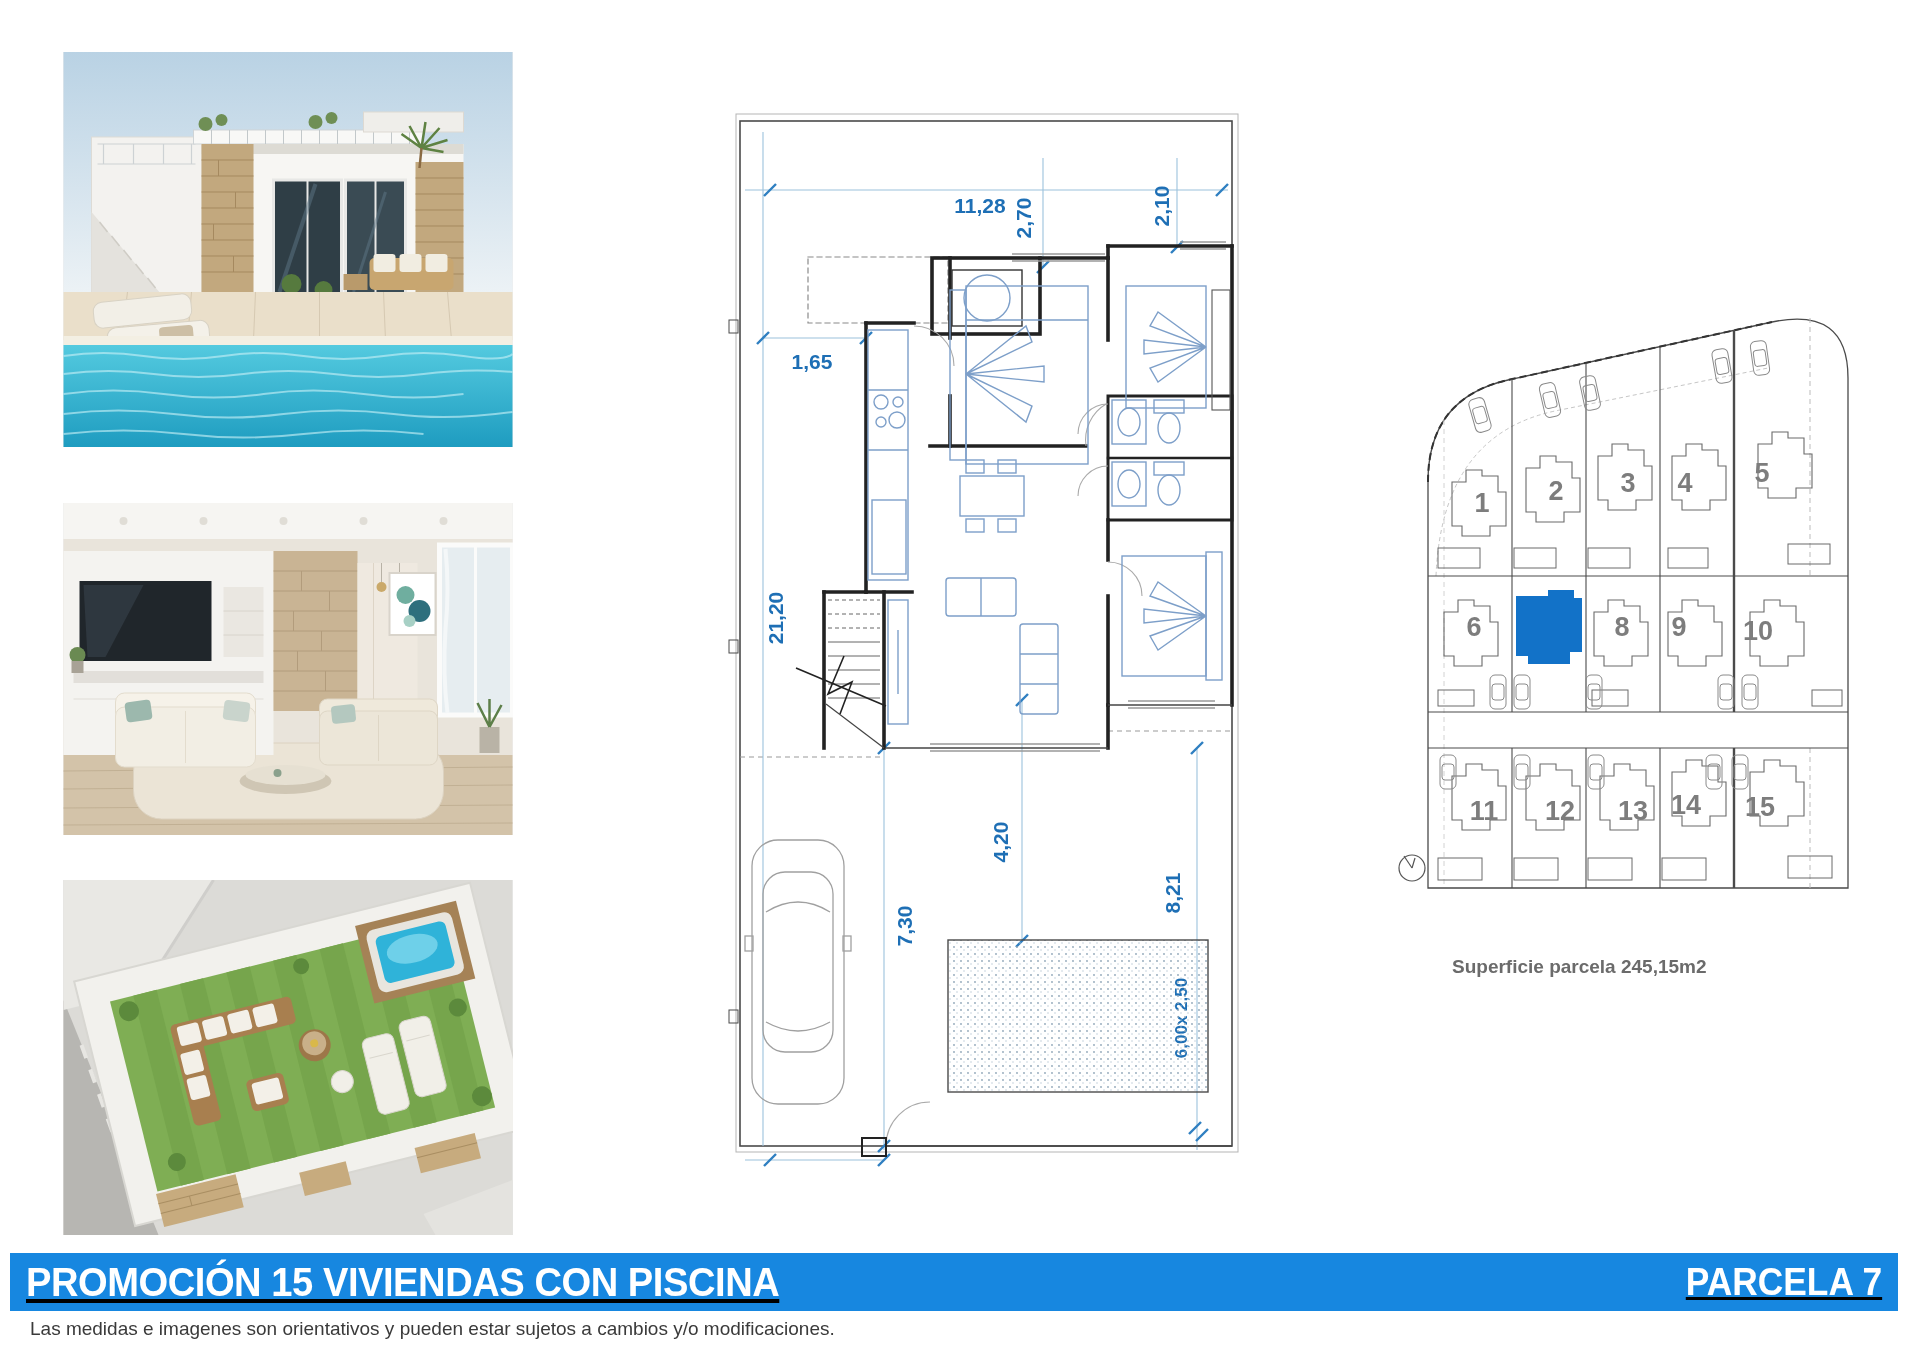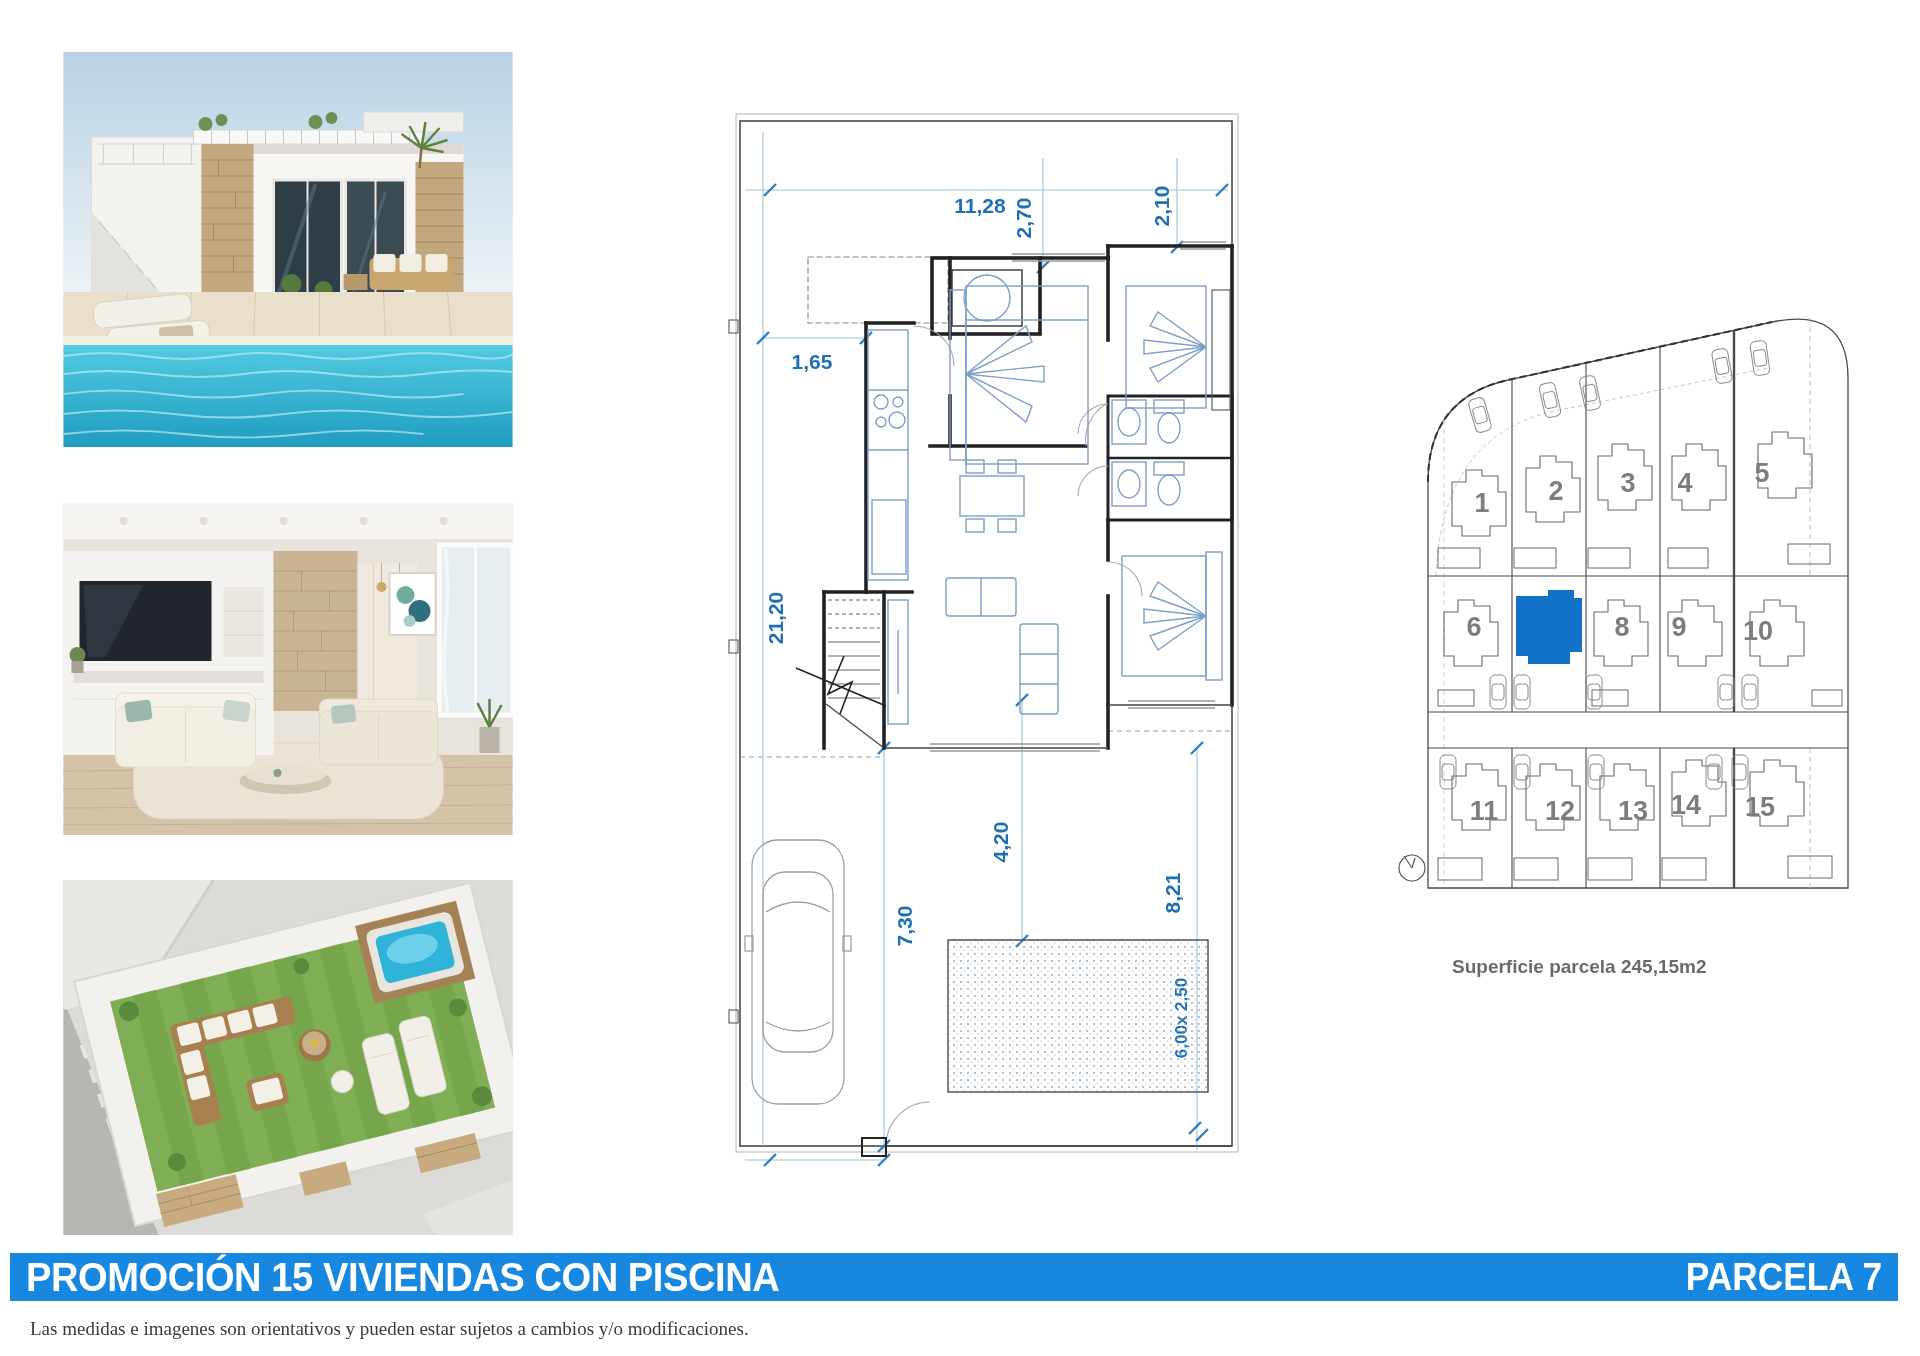--- a/index.html
+++ b/index.html
@@ -11,28 +11,28 @@
   #photo3{top:880px;height:355px}
   .photo svg{display:block}
   #floorplan{position:absolute;left:590px;top:100px;width:660px;height:1070px;}
   #siteplan{position:absolute;left:1390px;top:300px;width:470px;height:600px;}
   svg text{font-family:"Liberation Sans",sans-serif;}
   .dim{font-size:21px;font-weight:bold;fill:var(--dim-blue);}
   .dimsmall{font-size:17px;font-weight:bold;fill:var(--dim-blue);}
   .plotnum{font-size:27px;font-weight:bold;fill:#7d7d7d;}
   .caption{position:absolute;left:1452px;top:956px;width:310px;
            font-size:19px;font-weight:bold;color:#6b6b6b;}
-  .banner{position:absolute;left:10px;right:22px;top:1253px;height:48px;
+  .banner{position:absolute;left:10px;right:22px;top:1253px;height:58px;
           background:var(--banner-blue);display:flex;align-items:center;
-          justify-content:space-between;padding:0 16px;box-sizing:border-box;}
+          justify-content:space-between;padding:0 16px;box-sizing:border-box;text-decoration:underline;}
   .banner .lt{font-size:41px;font-weight:bold;color:#fff;white-space:nowrap;
               transform:scaleX(.93);transform-origin:left center;letter-spacing:-.5px;}
   .banner .rt{font-size:38px;font-weight:bold;color:#fff;white-space:nowrap;
               transform:scaleX(.93);transform-origin:right center;}
-  .disclaimer{position:absolute;left:30px;top:1318px;font-size:19px;color:#3a3a3a;font-family:Liberation Serif, serif;}
+  .disclaimer{position:absolute;left:30px;top:1318px;font-size:19px;color:#3a3a3a;}
 </style>
 </head>
 <body>
 
 <div class="page">
 
   <div class="photo" id="photo1">
     <svg width="450" height="395" viewBox="0 0 449 395">
       <defs>
         <linearGradient id="skyg" x1="0" y1="0" x2="0" y2="1">

